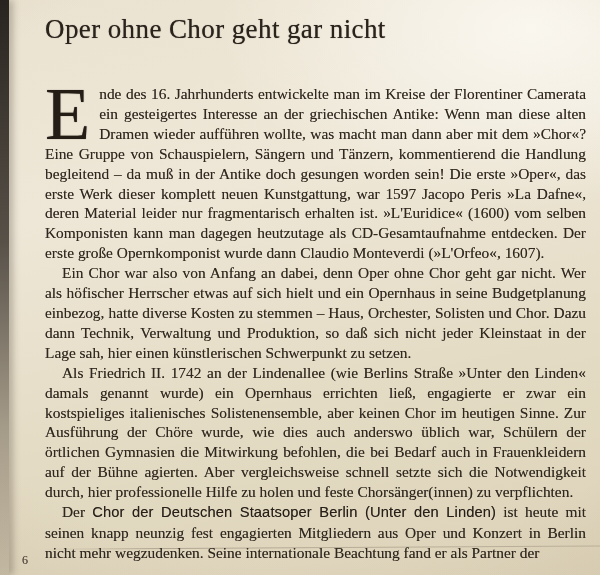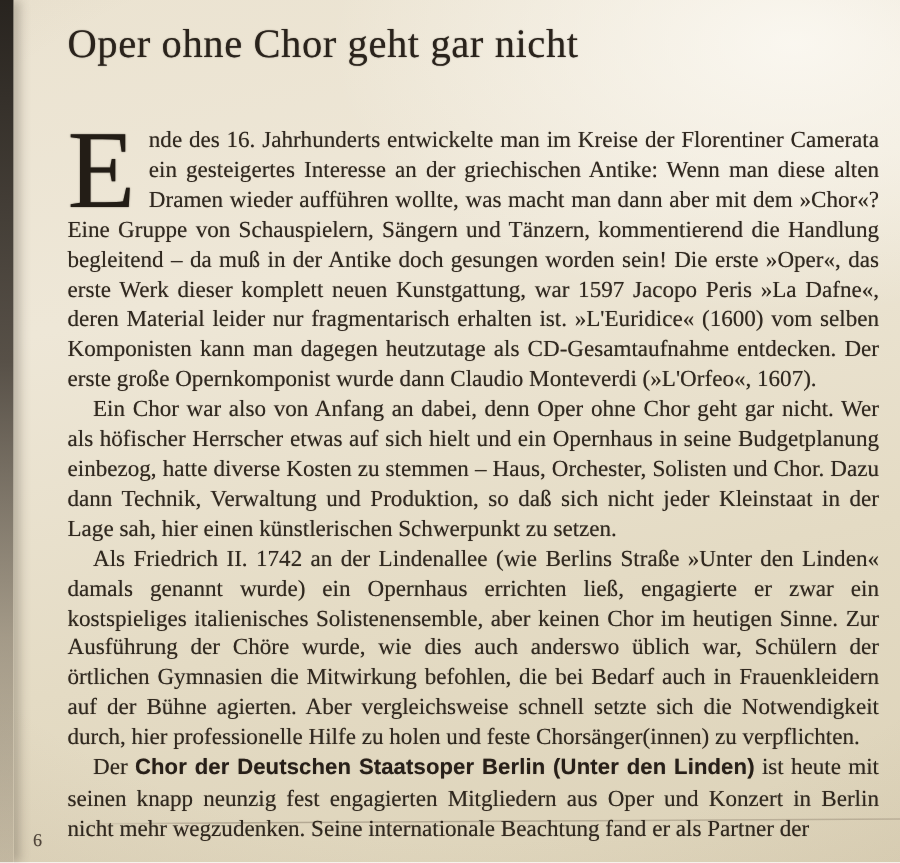--- a/index.html
+++ b/index.html
@@ -44,21 +44,21 @@
     color:#30281f; text-shadow:0 0 0.6px rgba(48,40,31,0.55);
   }
   .body-text p { margin:0; }
   .body-text p.indent { text-indent:17px; }
   .dropcap {
     float:left; font-size:74px; line-height:58px; height:58px;
     padding:0 9px 0 0; margin-top:1px; color:#231d16;
     text-shadow:0 0 1px rgba(35,29,22,0.7);
   }
   .bold-sans {
-    font-family:"Liberation Sans", sans-serif; font-weight:700;
+    font-family:"Liberation Sans", sans-serif; font-weight:400;
     font-size:14.7px; letter-spacing:0.1px; color:#271f18;
   }
   .page-number {
     position:absolute; left:22px; bottom:7px; z-index:2;
     font-size:12px; color:#50453a; text-shadow:0 0 0.5px rgba(80,69,58,0.5);
   }
 </style>
 </head>
 <body>
 

